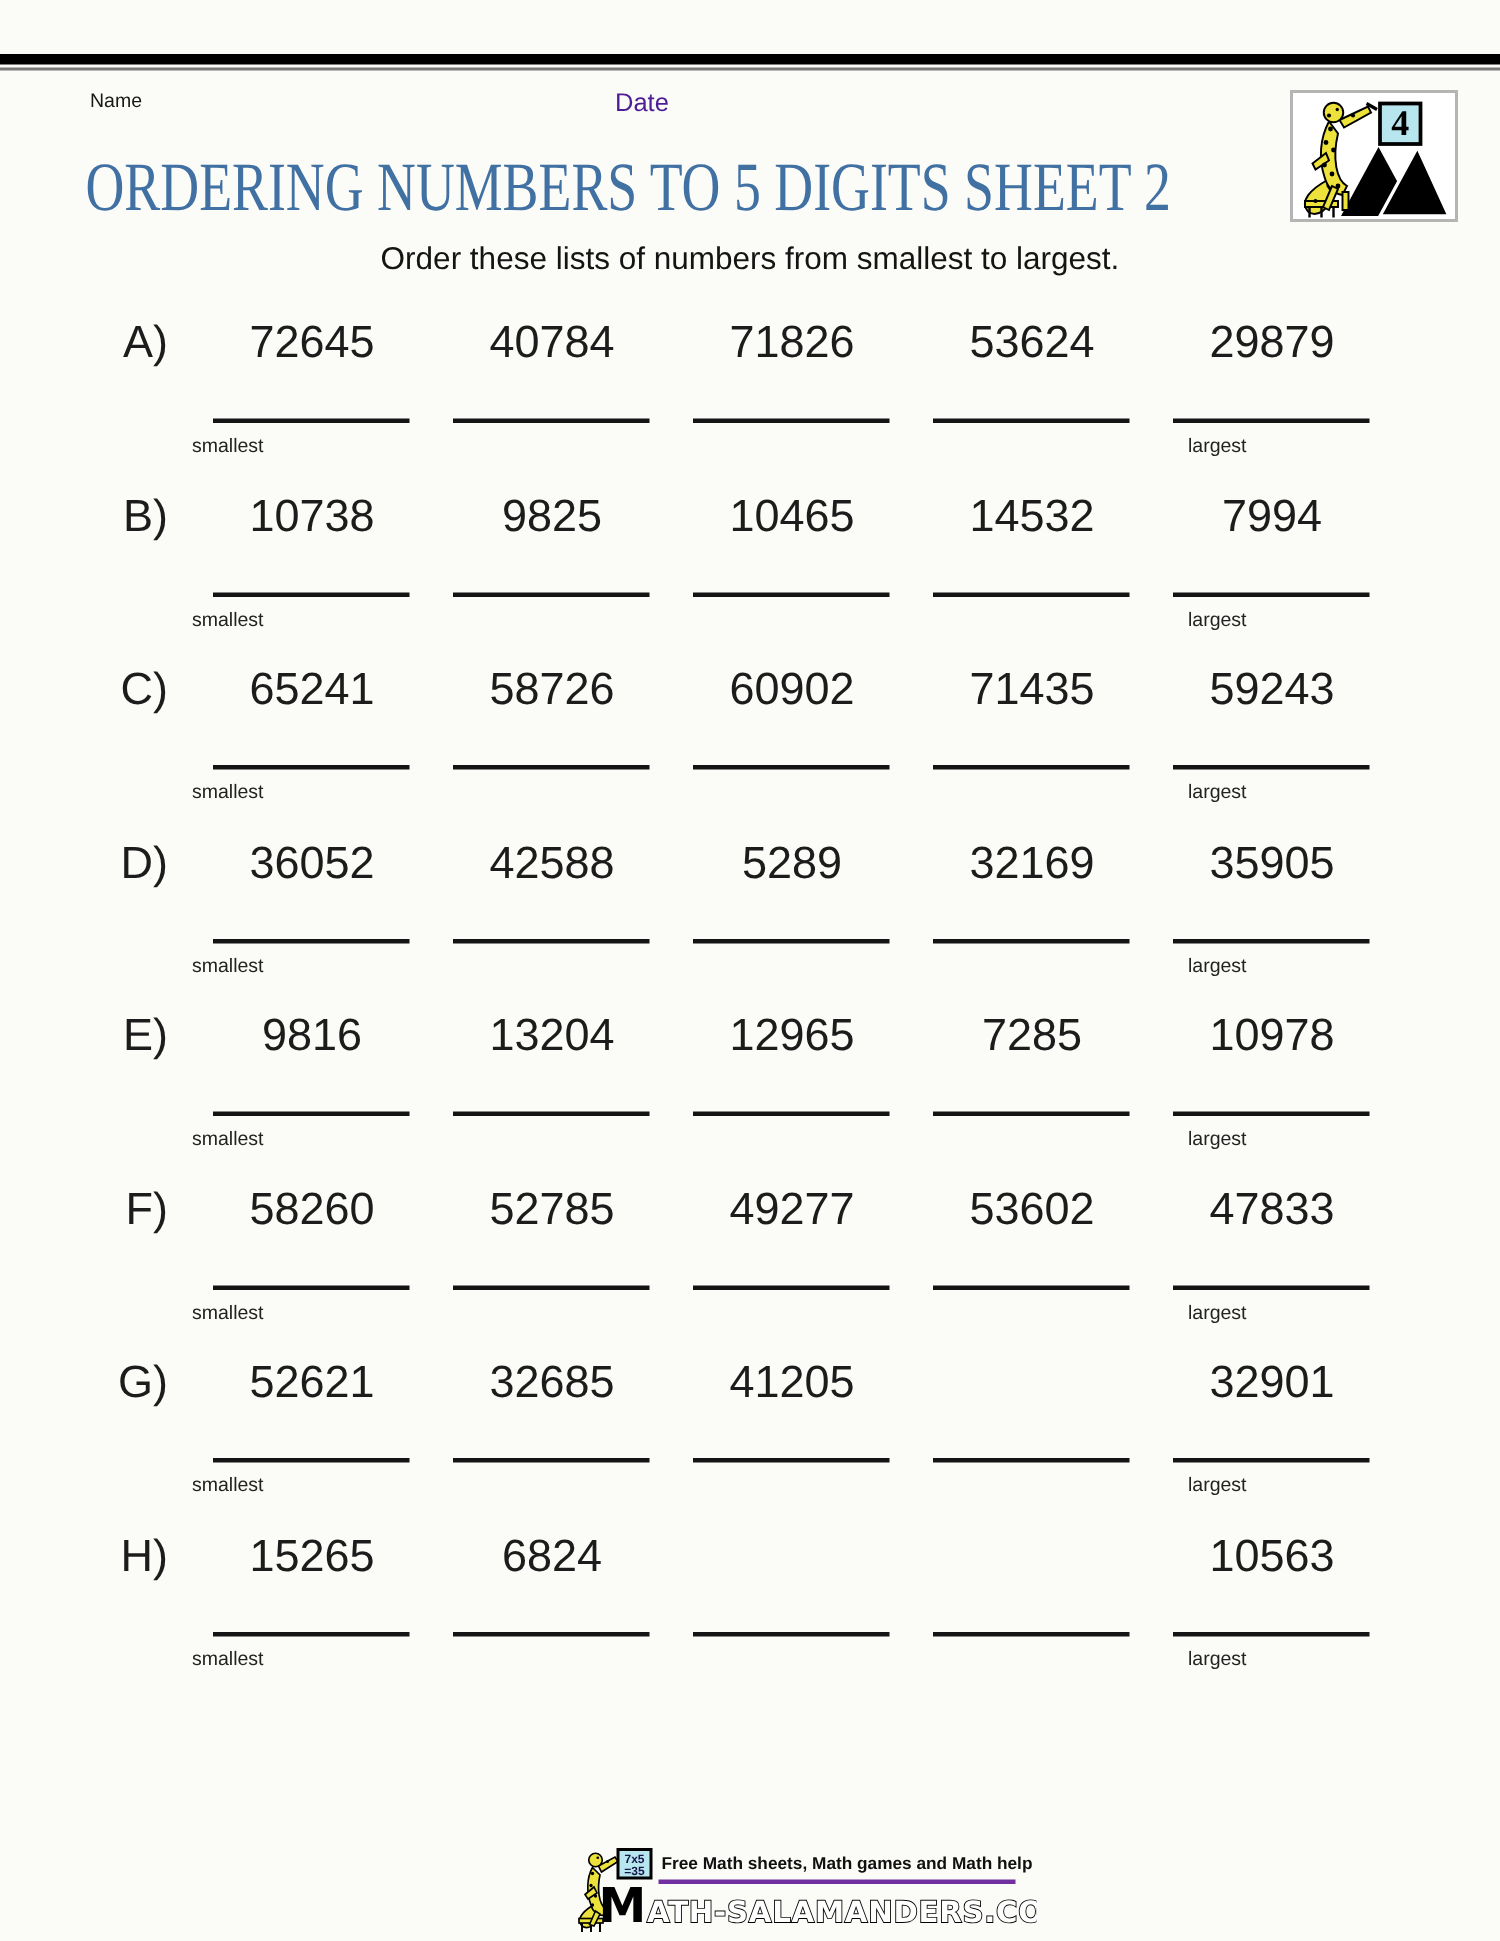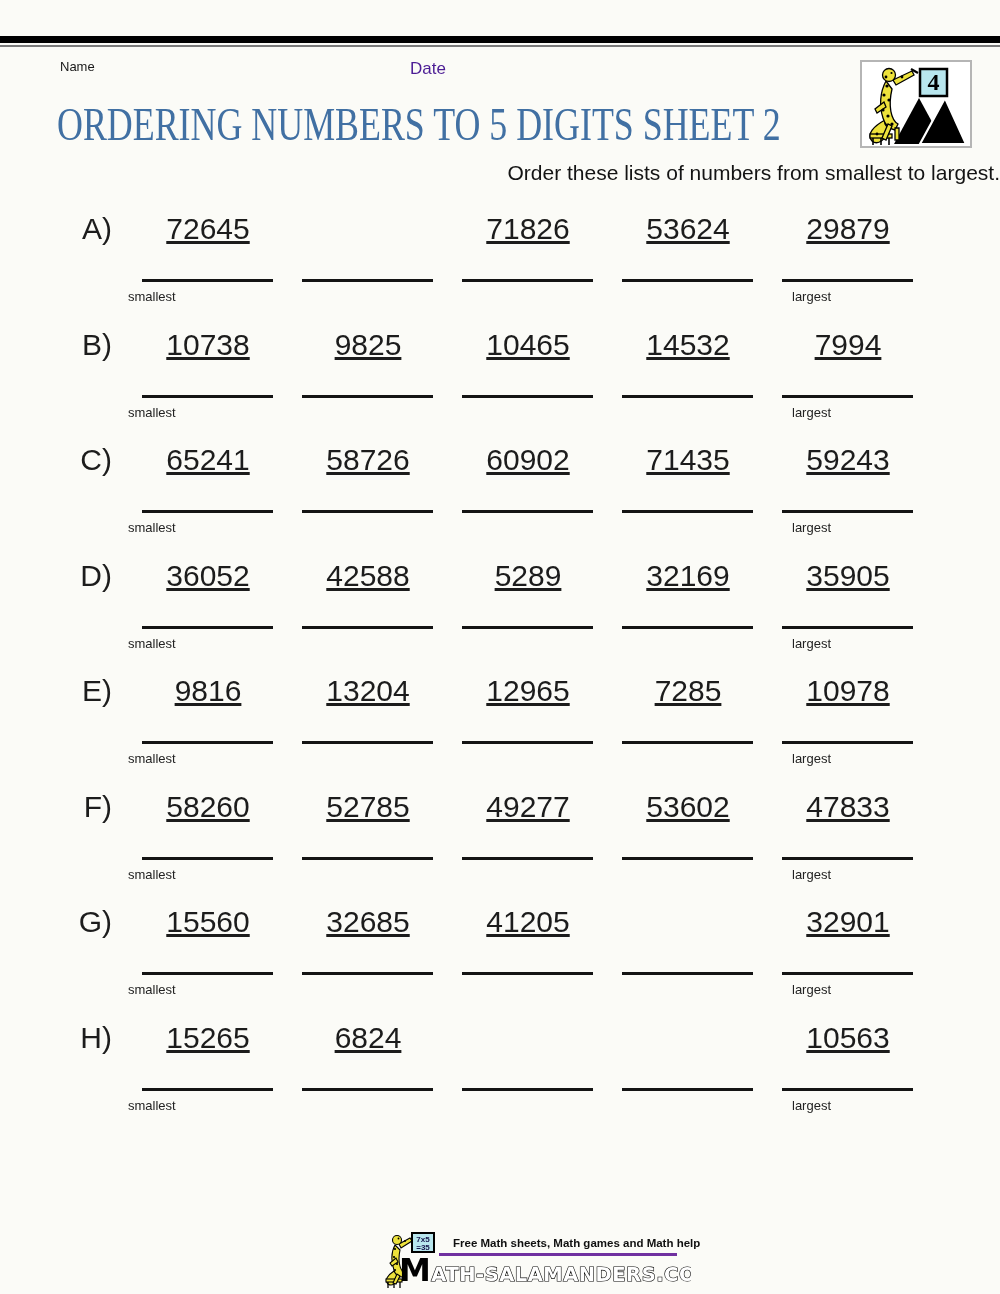--- a/index.html
+++ b/index.html
@@ -32,50 +32,50 @@
     font-weight:400;
     font-size:46px;line-height:1.05;
     color:var(--title-color,#4170a3);
     white-space:nowrap;
     transform:scaleX(0.78);
     transform-origin:left top;
     letter-spacing:0px;
   }
   .subtitle{
     position:absolute;left:0;top:161px;width:1000px;
-    text-align:right;font-size:21px;color:#141414;
+    text-align:center;font-size:21px;color:#141414;
   }
 
   
   .rows{position:absolute;left:0;top:194px;width:1000px;}
   .row{position:relative;height:115.5px;}
   .row-letter{
     position:absolute;left:56px;top:18px;width:56px;
     text-align:right;font-size:30px;color:#1c1c1c;
   }
   .num{
     position:absolute;top:18px;width:160px;text-align:center;
-    font-size:30px;color:#1c1c1c;text-decoration:underline;
+    font-size:30px;color:#1c1c1c;
   }
   .c1{left:128px}.c2{left:288px}.c3{left:448px}.c4{left:608px}.c5{left:768px}
   .line{position:absolute;top:85px;width:131px;height:3px;background:#141414;}
   .l1{left:142px}.l2{left:302px}.l3{left:462px}.l4{left:622px}.l5{left:782px}
   .sub{
     position:absolute;top:95px;width:160px;text-align:left;
     font-size:13px;color:#222;
   }
   .sub-smallest{left:128px}
   .sub-largest{left:792px}
 
   
   .footer{position:absolute;left:383px;top:1229px;width:310px;height:64px;}
   .foot-sal{position:absolute;left:0;top:2px;}
   .tagline{
     position:absolute;left:58px;top:8px;width:240px;
-    font-size:11.5px;font-weight:bold;color:#101010;white-space:nowrap;margin-left:12px;
+    font-size:11.5px;font-weight:bold;color:#101010;white-space:nowrap;
   }
   .purple-rule{
     position:absolute;left:56px;top:24px;width:238px;height:3px;
     background:var(--accent-purple,#7030a0);
   }
   .brand{position:absolute;left:16px;top:27px;}
 </style>
 </head>
 <body>
 
@@ -126,20 +126,21 @@
   </div>
 
   <h1 class="title">ORDERING NUMBERS TO 5 DIGITS SHEET 2</h1>
   <div class="subtitle">Order these lists of numbers from smallest to largest.</div>
 
   <div class="rows">
 
     <div class="row">
       <div class="row-letter">A)</div>
       <div class="num c1">72645</div>
+      <div class="num c2">40784</div>
       <div class="num c3">71826</div>
       <div class="num c4">53624</div>
       <div class="num c5">29879</div>
       <div class="line l1"></div>
       <div class="line l2"></div>
       <div class="line l3"></div>
       <div class="line l4"></div>
       <div class="line l5"></div>
       <div class="sub sub-smallest">smallest</div>
       <div class="sub sub-largest">largest</div>
@@ -220,21 +221,21 @@
       <div class="line l2"></div>
       <div class="line l3"></div>
       <div class="line l4"></div>
       <div class="line l5"></div>
       <div class="sub sub-smallest">smallest</div>
       <div class="sub sub-largest">largest</div>
     </div>
 
     <div class="row">
       <div class="row-letter">G)</div>
-      <div class="num c1">15560</div>
+      <div class="num c1">52621</div>
       <div class="num c2">32685</div>
       <div class="num c3">41205</div>
       <div class="num c5">32901</div>
       <div class="line l1"></div>
       <div class="line l2"></div>
       <div class="line l3"></div>
       <div class="line l4"></div>
       <div class="line l5"></div>
       <div class="sub sub-smallest">smallest</div>
       <div class="sub sub-largest">largest</div>

